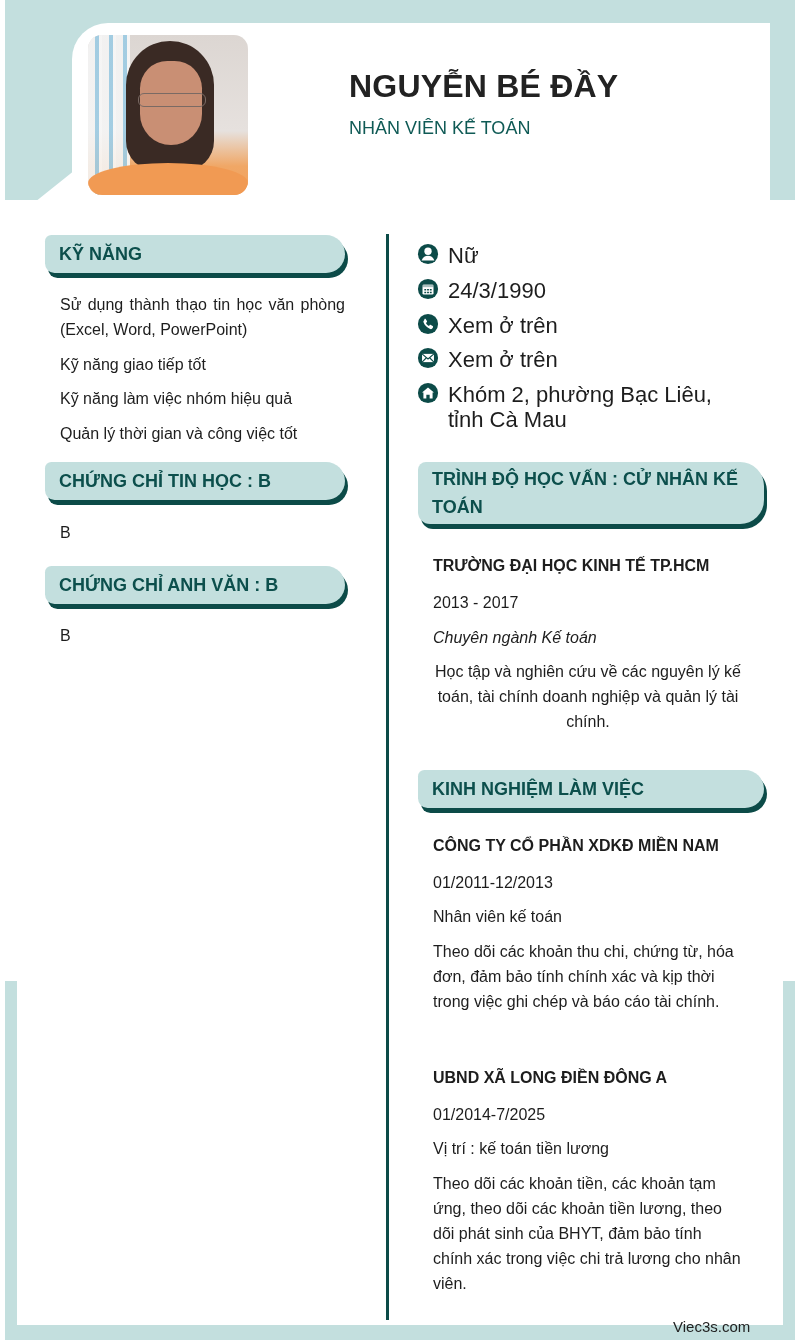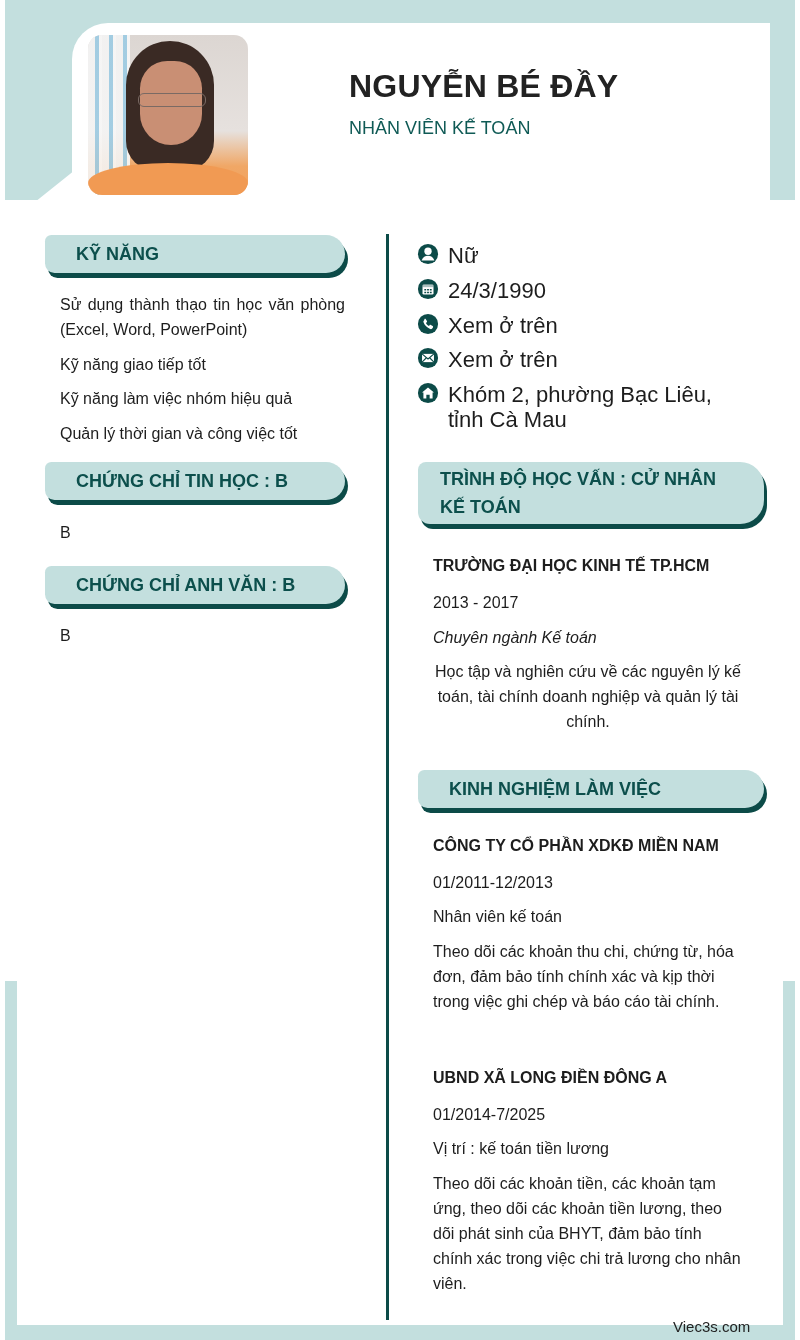--- a/index.html
+++ b/index.html
@@ -25,21 +25,21 @@
   .photo .face { position: absolute; left: 52px; top: 26px; width: 62px; height: 84px; border-radius: 30px 30px 34px 34px; background: #c98f74; }
   .photo .glasses { position: absolute; left: 50px; top: 58px; width: 68px; height: 14px; border: 1.5px solid #7a6a64; border-radius: 6px; }
   .photo .shirt { position: absolute; left: 0; top: 128px; width: 160px; height: 40px; background: #f19a53; border-radius: 50% 50% 0 0; }
 
   .name { position: absolute; left: 349px; top: 68px; font-size: 32px; font-weight: 700; color: #222; letter-spacing: 0.2px; }
   .job-title { position: absolute; left: 349px; top: 118px; font-size: 18px; color: #0f5a55; }
 
   .divider { position: absolute; left: 386px; top: 234px; width: 3px; height: 1086px; background: #0c4b48; }
 
   .sec-head { position: absolute; background: #c3dfde; border-radius: 8px 24px 24px 12px;
-    box-shadow: 3px 5px 0 #0c4b48; color: #0c4f4c; font-weight: 700; font-size: 18px; padding: 5px 31px; line-height: 28px; }
+    box-shadow: 3px 5px 0 #0c4b48; color: #0c4f4c; font-weight: 700; font-size: 18px; padding: 5px 14px; line-height: 28px; }
 
   .txt { position: absolute; font-size: 16px; line-height: 25px; color: #1d1d1d; }
   .justify { text-align: justify; text-align-last: left; }
   .bold { font-weight: 700; }
 
   .info-row { position: absolute; left: 417px; display: flex; align-items: flex-start; font-size: 22px; line-height: 25px; }
   .info-row .ico { width: 22px; height: 22px; margin-right: 9px; margin-top: 0px; flex: 0 0 22px; }
 
   .watermark { position: absolute; left: 673px; top: 1318px; font-family: Liberation Sans, sans-serif; font-size: 15px; color: #222; }
 </style>
@@ -118,21 +118,21 @@
   <span>Xem ở trên</span>
 </div>
 <div class="info-row" style="top:382px;width:300px;justify-content:flex-end;">
   <svg class="ico" viewBox="0 0 24 24">
     <circle cx="12" cy="12" r="11" fill="#0c4b48"></circle>
     <path d="M12 6 L18.5 11.5 L17 11.5 L17 18 L13.8 18 L13.8 14 L10.2 14 L10.2 18 L7 18 L7 11.5 L5.5 11.5 Z" fill="#fff"></path>
   </svg>
   <span>Khóm 2, phường Bạc Liêu, tỉnh Cà Mau</span>
 </div>
 
-<div class="sec-head" style="left:418px;top:462px;width:346px;padding:3px 22px;">TRÌNH ĐỘ HỌC VẤN : CỬ NHÂN KẾ TOÁN</div>
+<div class="sec-head" style="left:418px;top:462px;width:346px;padding:3px 14px;">TRÌNH ĐỘ HỌC VẤN : CỬ NHÂN KẾ TOÁN</div>
 <div class="txt bold" style="left:433px;top:553px;width:310px;">TRƯỜNG ĐẠI HỌC KINH TẾ TP.HCM</div>
 <div class="txt" style="left:433px;top:590px;">2013 - 2017</div>
 <div class="txt" style="left:433px;top:625px;font-style:italic;">Chuyên ngành Kế toán</div>
 <div class="txt" style="left:433px;top:659px;width:310px;text-align:center;">Học tập và nghiên cứu về các nguyên lý kế toán, tài chính doanh nghiệp và quản lý tài chính.</div>
 
 <div class="sec-head" style="left:418px;top:770px;width:346px;">KINH NGHIỆM LÀM VIỆC</div>
 
 <div class="txt bold" style="left:433px;top:833px;width:320px;">CÔNG TY CỔ PHẦN XDKĐ MIỀN NAM</div>
 <div class="txt" style="left:433px;top:870px;">01/2011-12/2013</div>
 <div class="txt" style="left:433px;top:904px;">Nhân viên kế toán</div>

